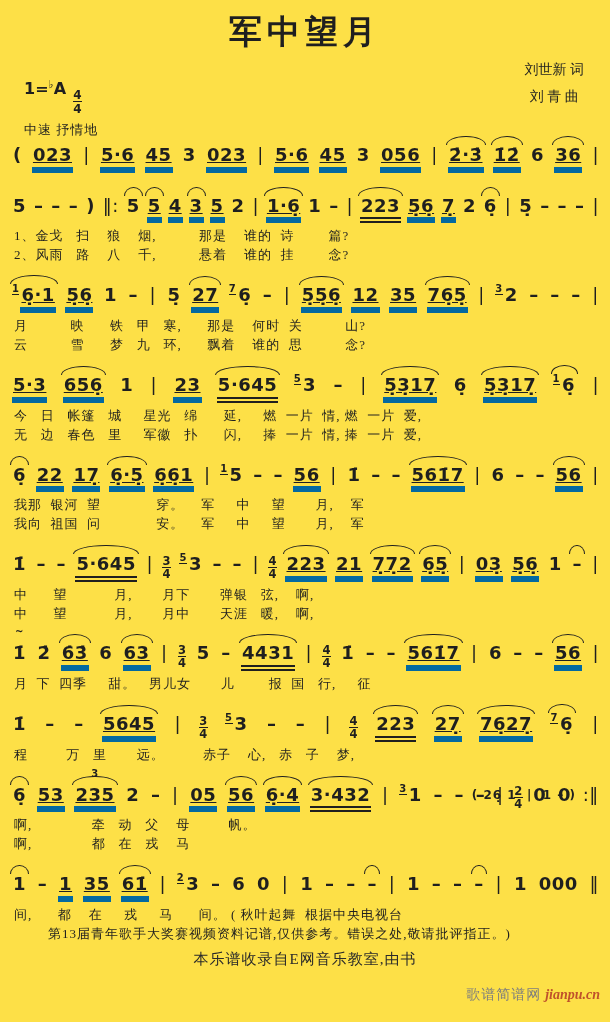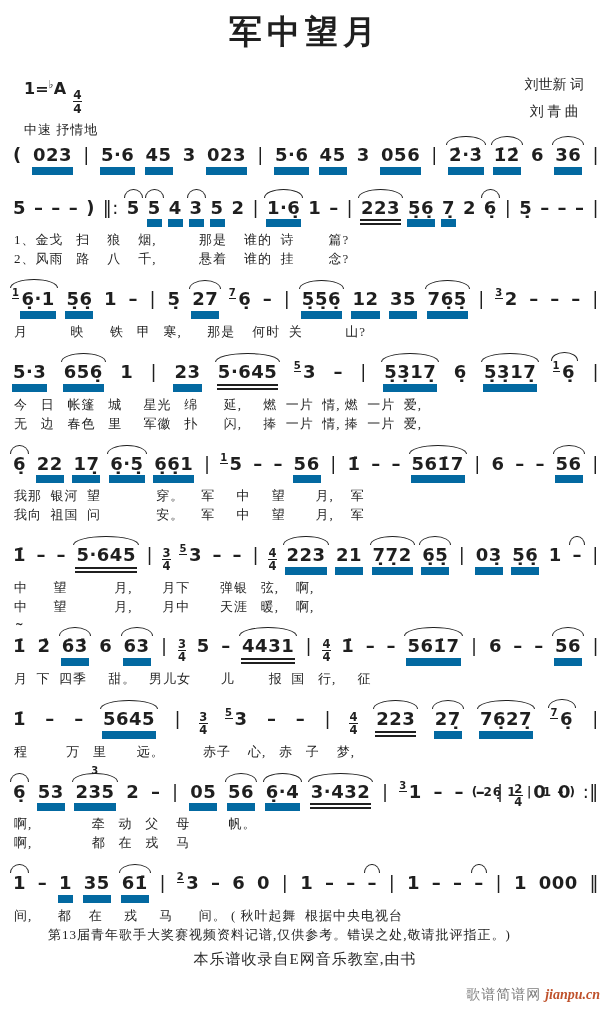--- a/index.html
+++ b/index.html
@@ -1,35 +1,35 @@
 <!DOCTYPE html>
 <html><head>
 <meta charset="utf-8">
 <style>
   html,body{margin:0;padding:0;background:#e8e8e8;}
-  #page{position:relative;width:610px;height:1022px;margin:0 auto;background:#ffffff;color:#1f1f1f;overflow:hidden;}
+  #page{position:relative;width:610px;height:1022px;margin:0 auto;background:#fde047;color:#1f1f1f;overflow:hidden;}
   
   #hdr{position:relative;height:128px;}
   .title{padding-top:10px;text-align:center;font:700 33px "DejaVu Sans",sans-serif;letter-spacing:5px;}
   .subtitle{text-align:center;font:13px "Liberation Serif",serif;margin-top:4px;letter-spacing:2px;}
-  .credits{position:absolute;right:26px;top:72px;text-align:center;font:14px "Liberation Serif",serif;line-height:1.9;}
+  .credits{position:absolute;right:26px;top:57px;text-align:center;font:14px "Liberation Serif",serif;line-height:1.9;}
   .keyblock{position:absolute;left:24px;top:78px;font:700 16px "DejaVu Sans",sans-serif;}
   .frac{display:inline-flex;flex-direction:column;align-items:center;font-size:12px;line-height:1;vertical-align:-5px;margin-left:7px;font-weight:700;}
   .frac span+span{border-top:1px solid #1f1f1f;padding-top:1px;}
   .flat{font-size:11px;vertical-align:super;}
   .tempo{font:13px "Liberation Serif",serif;font-weight:400;margin-top:6px;letter-spacing:1px;}
   
   #score{padding:2px 0 0 0;}
   .system{position:relative;margin-bottom:5px;}
   .notation{display:flex;justify-content:space-between;align-items:baseline;
             font:700 18px "DejaVu Sans",sans-serif;letter-spacing:.5px;
             padding:15px 10px 3px 12px;line-height:1.15;}
   .token{position:relative;flex:0 0 auto;}
   .nt{display:inline-block;padding:0 1px 1px 1px;}
-  .u1{border-bottom:8px solid #0369a1;}
+  .u1{border-bottom:6px solid #0369a1;text-decoration:underline;}
   .u2{border-bottom:6px double #1f1f1f;}
   .bar .nt{font-weight:400;}
   .arc::before{content:"";position:absolute;left:-2px;right:-2px;top:-9px;height:8px;
                border:1.5px solid #1f1f1f;border-bottom:none;
                border-top-left-radius:50% 100%;border-top-right-radius:50% 100%;}
   .grace{font-size:10px;line-height:1;vertical-align:9px;border-bottom:1px solid #1f1f1f;margin-right:1px;}
   .orn{position:absolute;top:-17px;left:50%;transform:translateX(-50%);font-size:10px;font-weight:700;}
   .tsig{display:inline-flex;flex-direction:column;align-items:center;font-size:11.5px;line-height:1.05;align-self:center;}
   .tsig span+span{border-top:1px solid #1f1f1f;padding-top:0;}
   .lyric{font:13px "Liberation Serif",serif;white-space:pre-wrap;padding:1px 20px 0 14px;letter-spacing:1px;}
@@ -135,20 +135,21 @@
           <span class="token"><span class="nt u1">35</span></span>
           <span class="token arc"><span class="nt u1">76̣5̣</span></span>
           <span class="token bar"><span class="nt">|</span></span>
           <span class="token"><sup class="grace">3</sup><span class="nt">2</span></span>
           <span class="token"><span class="nt">–</span></span>
           <span class="token"><span class="nt">–</span></span>
           <span class="token"><span class="nt">–</span></span>
           <span class="token bar"><span class="nt">|</span></span>
         </div>
         <div class="lyric">月          映      铁   甲   寒,      那是    何时  关          山?</div>
+        <div class="lyric">云          雪      梦   九   环,      飘着    谁的  思          念?</div>
       </div>
       <div class="system">
         <div class="notation">
           <span class="token"><span class="nt u1">5·3</span></span>
           <span class="token arc"><span class="nt u1">656̣</span></span>
           <span class="token"><span class="nt">1</span></span>
           <span class="token bar"><span class="nt">|</span></span>
           <span class="token"><span class="nt u1">23</span></span>
           <span class="token arc"><span class="nt u2">5·645</span></span>
           <span class="token"><sup class="grace">5</sup><span class="nt">3</span></span>

